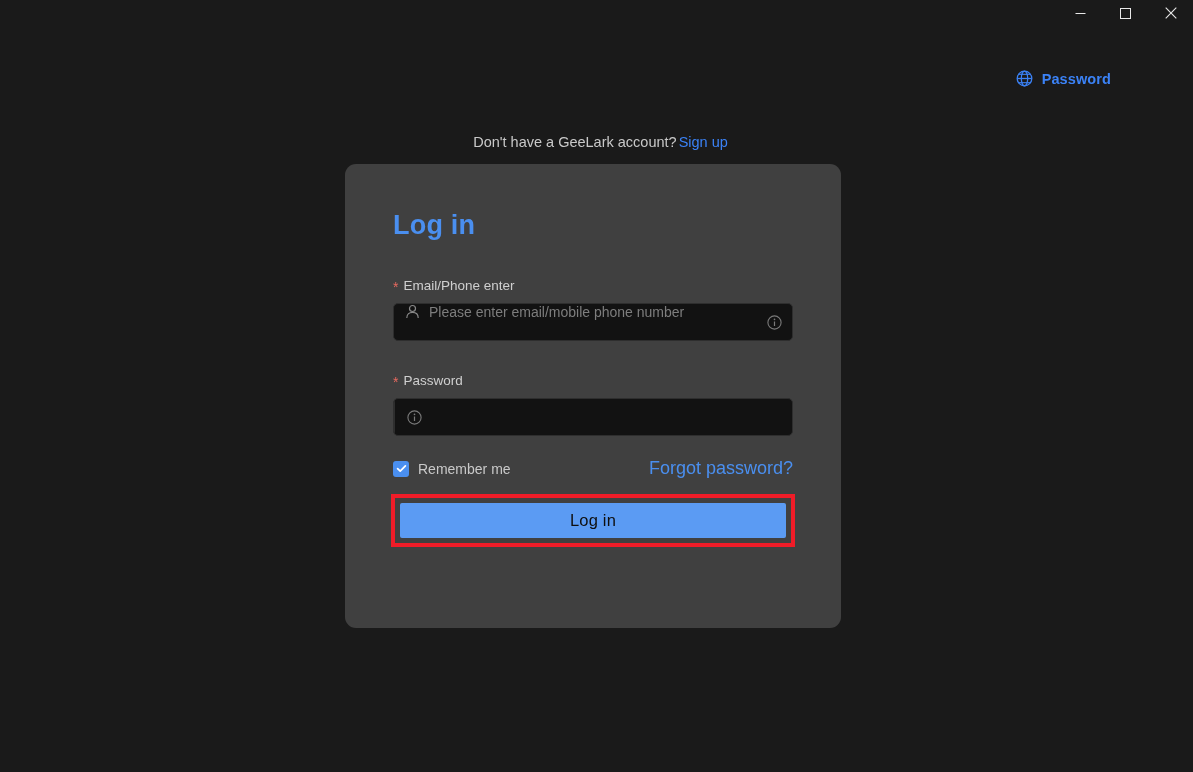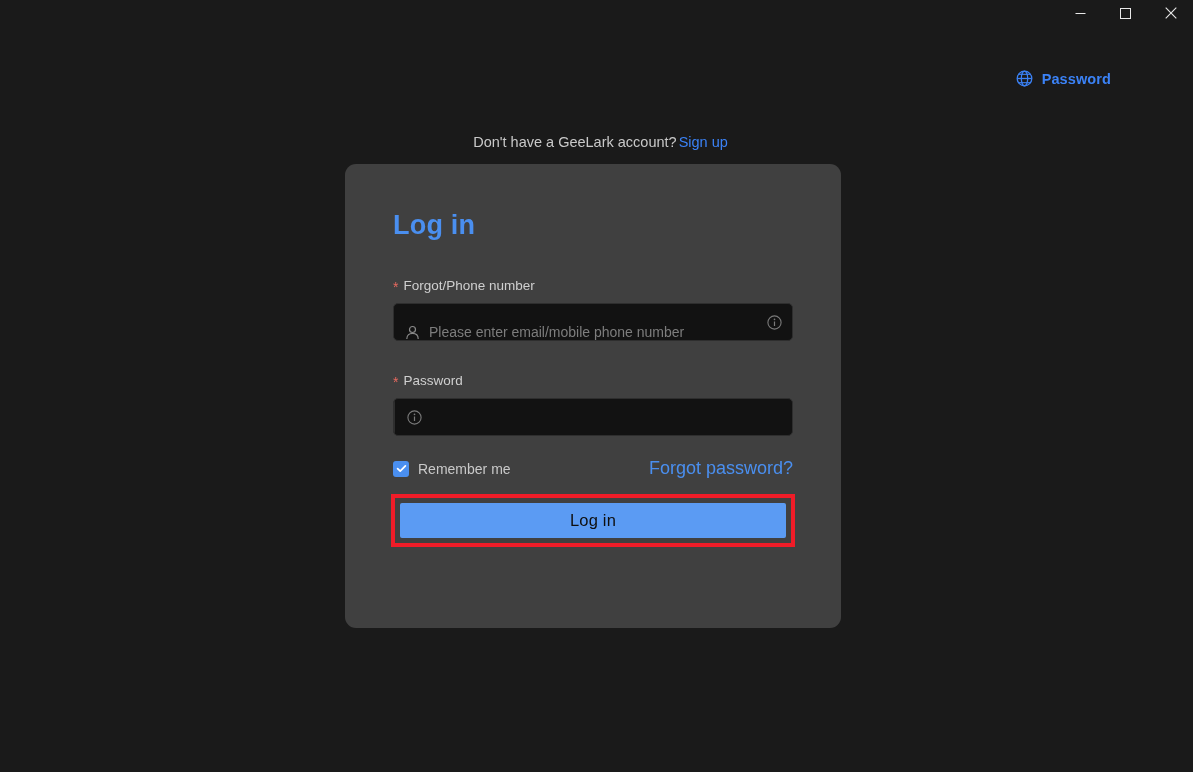--- a/index.html
+++ b/index.html
@@ -115,21 +115,21 @@
     border: 1px solid #2e2e2e;
     border-radius: 5px;
     background: #121212;
     display: flex;
     align-items: stretch;
     overflow: hidden;
   }
   .input-main {
     flex: 1;
     display: flex;
-    align-items: flex-end;
+    align-items: flex-start;
     gap: 9px;
     padding: 0 11px;
     min-width: 0;
   }
   .input-lead { display: flex; align-items: center; flex: none; }
   .input-text {
     flex: 1;
     background: transparent;
     border: none;
     outline: none;
@@ -251,21 +251,21 @@
 </div>
 
 <div class="card">
   <div class="card-inner">
 
     <div class="card-title">Log in</div>
 
     <div class="field">
       <div class="field-label">
         <span class="req-star">*</span>
-        <span>Forgot/Phone number</span>
+        <span>Email/Phone enter</span>
       </div>
       <div class="input-box">
         <div class="input-main">
           <span class="input-lead">
             <svg width="15" height="15" viewBox="0 0 15 15">
               <circle cx="7.5" cy="4.5" r="3" fill="none" stroke="#8a8a8a" stroke-width="1.2"></circle>
               <path d="M1.8 14 C1.8 10.2 4.4 8.4 7.5 8.4 C10.6 8.4 13.2 10.2 13.2 14" fill="none" stroke="#8a8a8a" stroke-width="1.2"></path>
             </svg>
           </span>
           <input class="input-text" type="text" placeholder="Please enter email/mobile phone number" style="">

